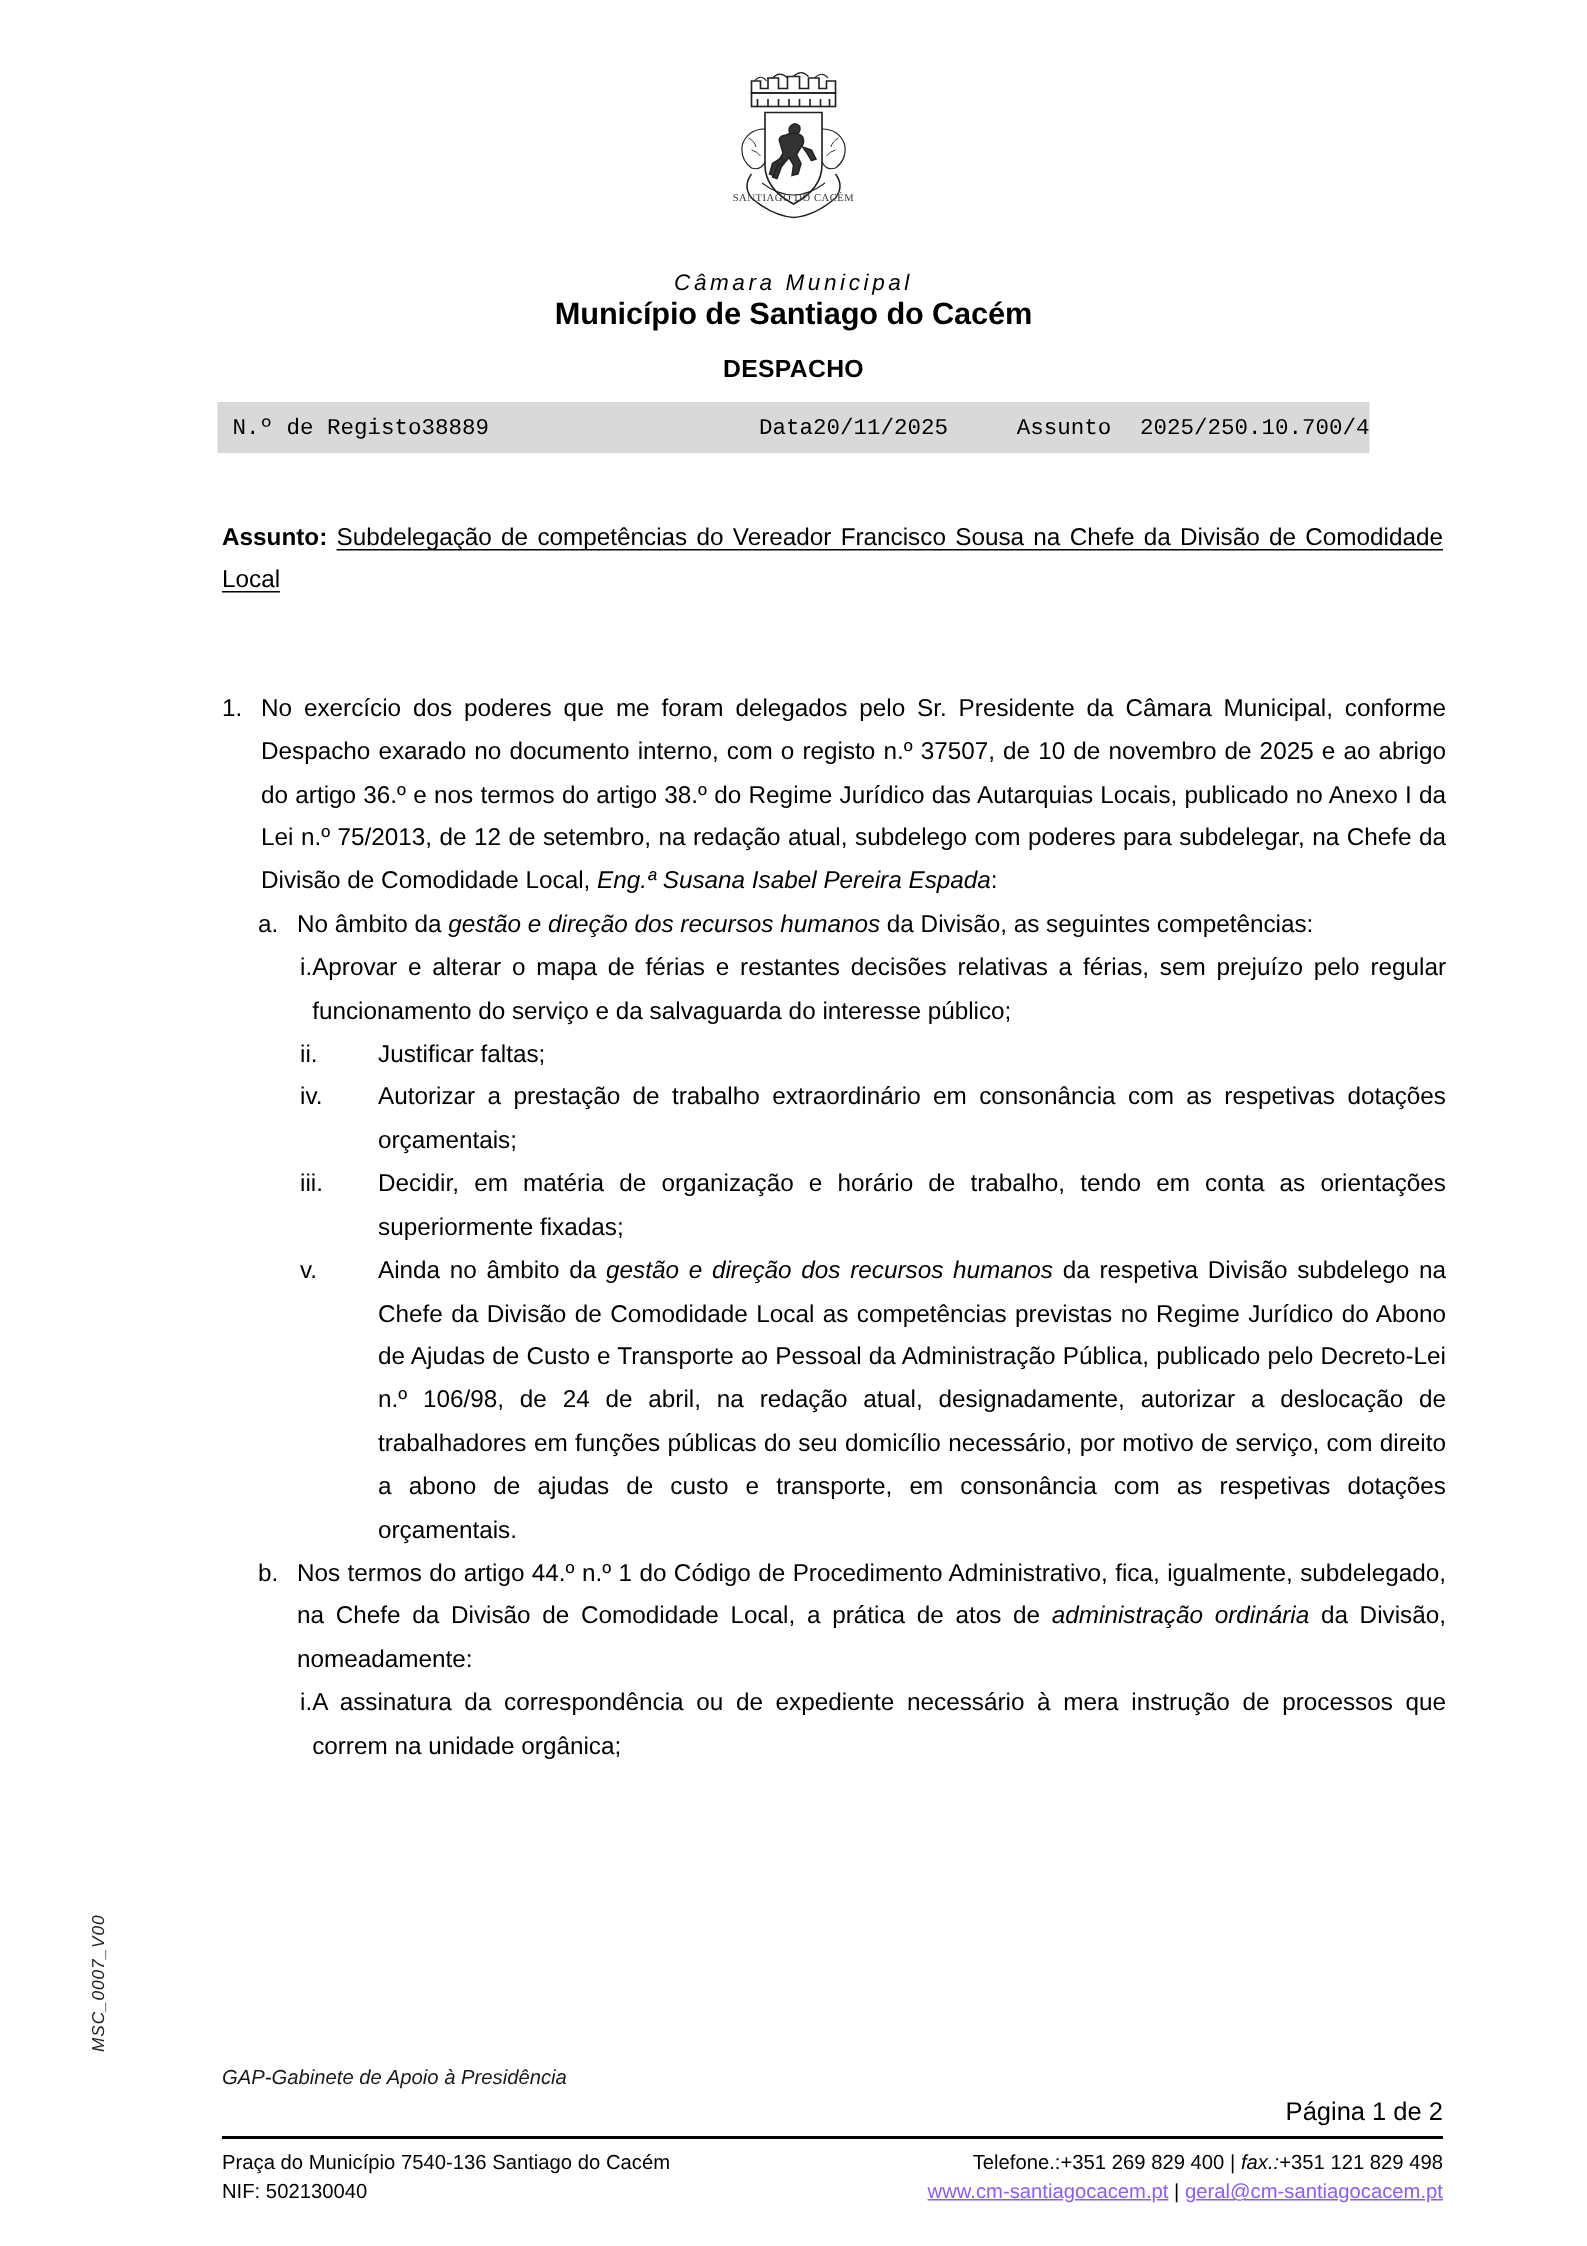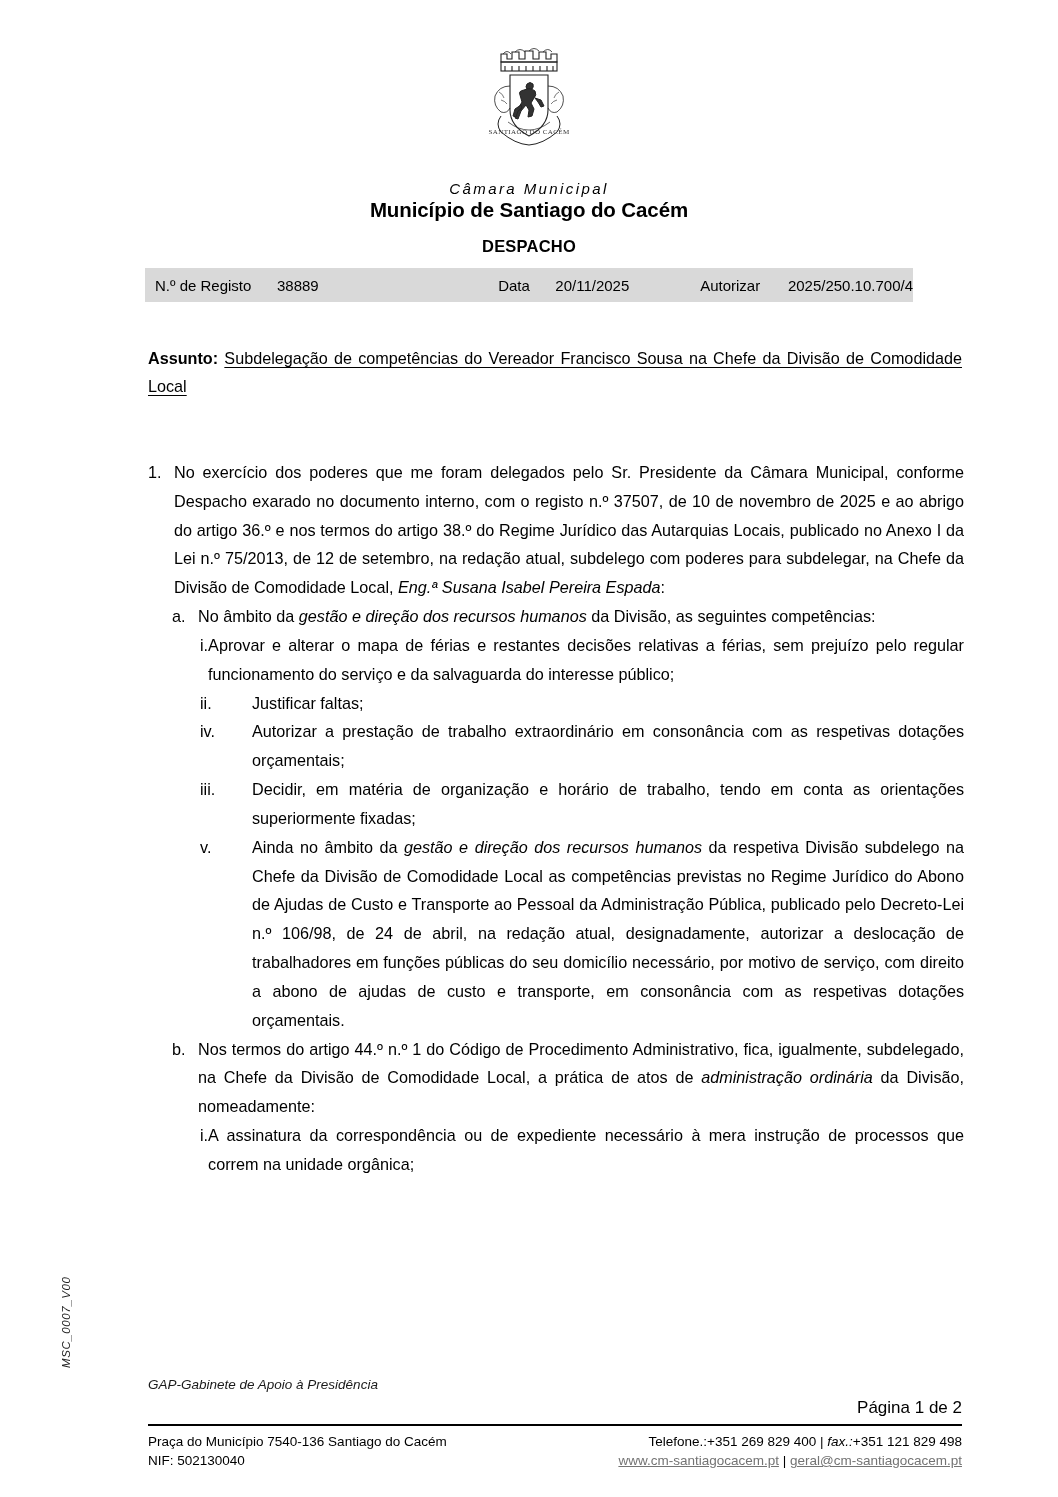--- a/index.html
+++ b/index.html
@@ -72,28 +72,29 @@
   .reg-table {
     position: absolute;
     top: 268px;
     left: 145px;
     width: 768px;
     background: #d9d9d9;
     height: 34px;
     display: flex;
     align-items: center;
     font-size: 15px;
+    font-family: Liberation Mono, monospace;
   }
   .reg-cell {
     padding: 0 0 0 0;
     white-space: nowrap;
   }
   .c-reg-label { margin-left: 10px; width: 128px; }
   .c-reg-value { width: 232px; }
-  .c-data-label { width: 60px; }
+  .c-data-label { width: 60px; text-align: right; }
   .c-data-value { width: 152px; }
   .c-proc-label { width: 92px; }
   .c-proc-value { width: auto; }
 
   
   .assunto {
     position: absolute;
     top: 345px;
     left: 148px;
     width: 814px;
@@ -217,21 +218,21 @@
     left: 148px;
     width: 814px;
     display: flex;
     justify-content: space-between;
     font-size: 13.5px;
     line-height: 1.42;
   }
   .foot-left { text-align: left; white-space: nowrap; }
   .foot-right { text-align: right; white-space: nowrap; }
   .foot-right .lnk {
-    color: #737373;
+    color: #8b5cf6;
     text-decoration: underline;
   }
   .addr-line2 { display: block; }
 </style>
 </head>
 <body>
 
 <div class="page">
 
   <div class="crest-wrap">
@@ -265,21 +266,21 @@
 
   <div class="org-title">Município de Santiago do Cacém</div>
   <div class="org-sub">Câmara Municipal</div>
   <div class="doc-kind">DESPACHO</div>
 
   <div class="reg-table">
     <span class="reg-cell c-reg-label">N.º de Registo</span>
     <span class="reg-cell c-reg-value">38889</span>
     <span class="reg-cell c-data-label">Data</span>
     <span class="reg-cell c-data-value">20/11/2025</span>
-    <span class="reg-cell c-proc-label">Autorizar</span>
+    <span class="reg-cell c-proc-label">Assunto</span>
     <span class="reg-cell c-proc-value">2025/250.10.700/4</span>
   </div>
 
   <div class="assunto">
     <span class="lbl">Assunto:</span>
     <span class="val">Subdelegação de competências do Vereador Francisco Sousa na Chefe da Divisão de Comodidade Local</span>
   </div>
 
   <div class="body-block">
 

